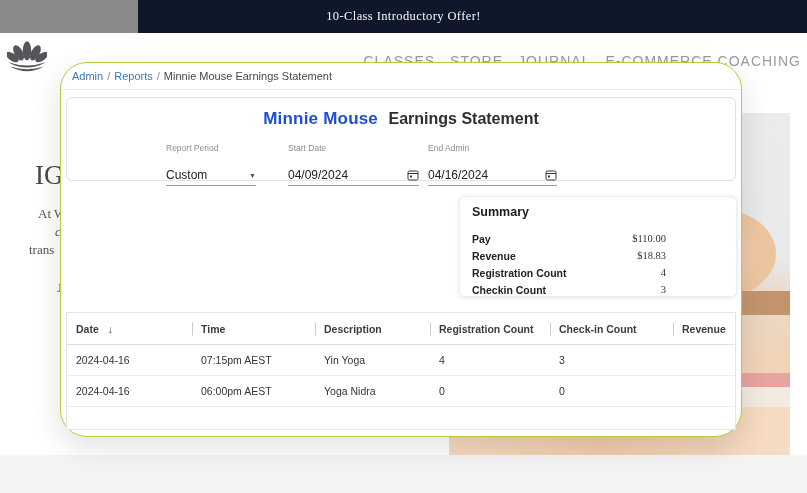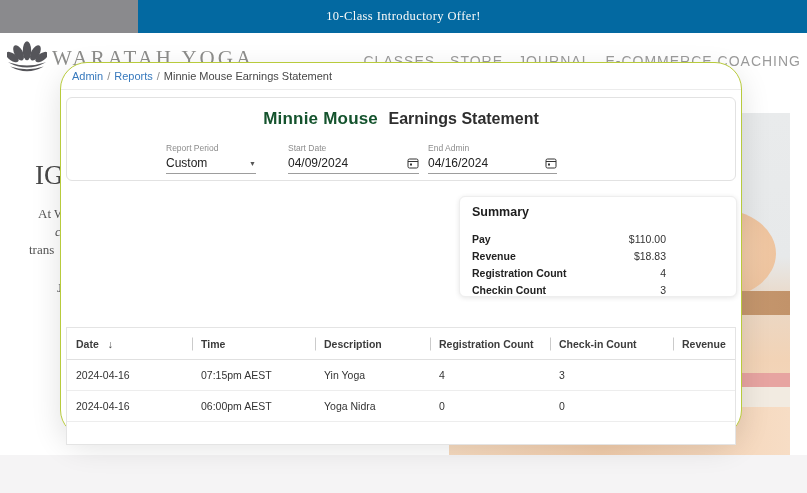--- a/index.html
+++ b/index.html
@@ -7,21 +7,21 @@
   body {
     position: relative;
     background: #ffffff;
     overflow: hidden;
     font-family: "Liberation Sans", sans-serif;
   }
 
   
   .banner {
     position: absolute; left: 0; top: 0; width: 807px; height: 33px;
-    background: #0369a1;
+    background: #0f172a;
     display: flex; align-items: center; justify-content: center;
   }
   .banner-block {
     position: absolute; left: 0; top: 0; width: 138px; height: 33px;
     background: #8a8a8d;
   }
   .banner-text {
     position: relative;
     color: #fbfbf9; font-family: "Liberation Serif", serif;
     font-size: 12.5px; letter-spacing: .4px;
@@ -89,25 +89,25 @@
   .crumb-link { color: #3779bd; text-decoration: none; cursor: pointer; }
   .crumb-sep { color: #8c8c8c; padding: 0 4px; }
   .modal-divider { position: absolute; left: 0; top: 26px; width: 100%; border-top: 1px solid #ececec; }
 
   
   .title-card {
     position: absolute; left: 5px; top: 34px; width: 670px; height: 84px;
     border: 1px solid #e2e2e2; border-radius: 6px; background: #fff;
   }
   .report-title { text-align: center; margin-top: 11px; white-space: nowrap; }
-  .title-name   { font-size: 17px; font-weight: 700; color: #14532d; letter-spacing: .2px; }
+  .title-name   { font-size: 17px; font-weight: 700; color: #1d4ed8; letter-spacing: .2px; }
   .title-suffix { font-size: 16px; font-weight: 700; color: #2e2e2e; margin-left: 6px; }
   .form-row { position: absolute; left: 99px; top: 45px; display: flex; align-items: flex-start; }
   .field { display: flex; flex-direction: column; }
-  .field-label { font-size: 8.5px; color: #8c8c8c; margin-bottom: 3px; }
+  .field-label { font-size: 8.5px; color: #8c8c8c; margin-bottom: 15px; }
   .field-value {
     display: flex; justify-content: space-between; align-items: center;
     border-bottom: 1px solid #9d9d9d; padding-bottom: 3px;
     font-size: 12px; color: #222; cursor: pointer;
   }
   .f-period { width: 90px; }
   .f-start  { width: 131px; margin-left: 32px; }
   .f-end    { width: 129px; margin-left: 9px; }
   .dd-arrow { font-size: 7px; color: #555; }
   .cal-icon { display: inline-flex; cursor: pointer; }
@@ -118,25 +118,25 @@
     background: #fff; border: 1px solid #eeeeee; border-radius: 6px;
     box-shadow: 0 1px 5px rgba(0,0,0,.10);
     padding: 8px 12px 0 12px;
   }
   .summary-title { font-size: 12.5px; font-weight: 700; color: #1d1d1d; margin-bottom: 11px; }
   .summary-row {
     display: flex; justify-content: space-between; align-items: center;
     padding: 2.5px 0; font-size: 10.5px;
   }
   .summary-label { font-weight: 700; color: #222; }
-  .summary-value { color: #333; text-align: left; padding-right: 58px; }
+  .summary-value { color: #333; text-align: left; padding-right: 58px; font-family: Liberation Serif, serif; }
 
   
   .table-card {
-    position: absolute; left: 5px; top: 264px; width: 670px; height: 118px;
+    position: absolute; left: 5px; top: 249px; width: 670px; height: 118px;
     border: 1px solid #e4e4e4; border-radius: 0; background: #fff; overflow: hidden;
   }
   .thead, .trow {
     display: grid;
     grid-template-columns: 125px 123px 115px 120px 123px 1fr;
     align-items: center;
   }
   .thead { height: 32px; border-bottom: 1px solid #e0e0e0; }
   .th {
     position: relative; padding-left: 9px;
@@ -168,21 +168,20 @@
           <ellipse cx="19" cy="12" rx="4" ry="9"></ellipse>
           <ellipse cx="11" cy="14" rx="4" ry="8" transform="rotate(-28 11 14)"></ellipse>
           <ellipse cx="27" cy="14" rx="4" ry="8" transform="rotate(28 27 14)"></ellipse>
           <ellipse cx="5" cy="18" rx="3.5" ry="7" transform="rotate(-55 5 18)"></ellipse>
           <ellipse cx="33" cy="18" rx="3.5" ry="7" transform="rotate(55 33 18)"></ellipse>
           <path d="M1 23 Q19 33 37 23 Q19 29 1 23 Z"></path>
           <path d="M3 27 Q19 36 35 27 Q19 32 3 27 Z"></path>
         </g>
       </svg>
     </span>
-    <span class="brand-name">WARATAH YOGA</span>
   </div>
   <div class="nav">
     <span class="nav-item">CLASSES</span>
     <span class="nav-item">STORE</span>
     <span class="nav-item">JOURNAL</span>
     <span class="nav-item">E-COMMERCE COACHING</span>
   </div>
 </div>
 
 <span class="bg-frag bg-ig">IG</span>

